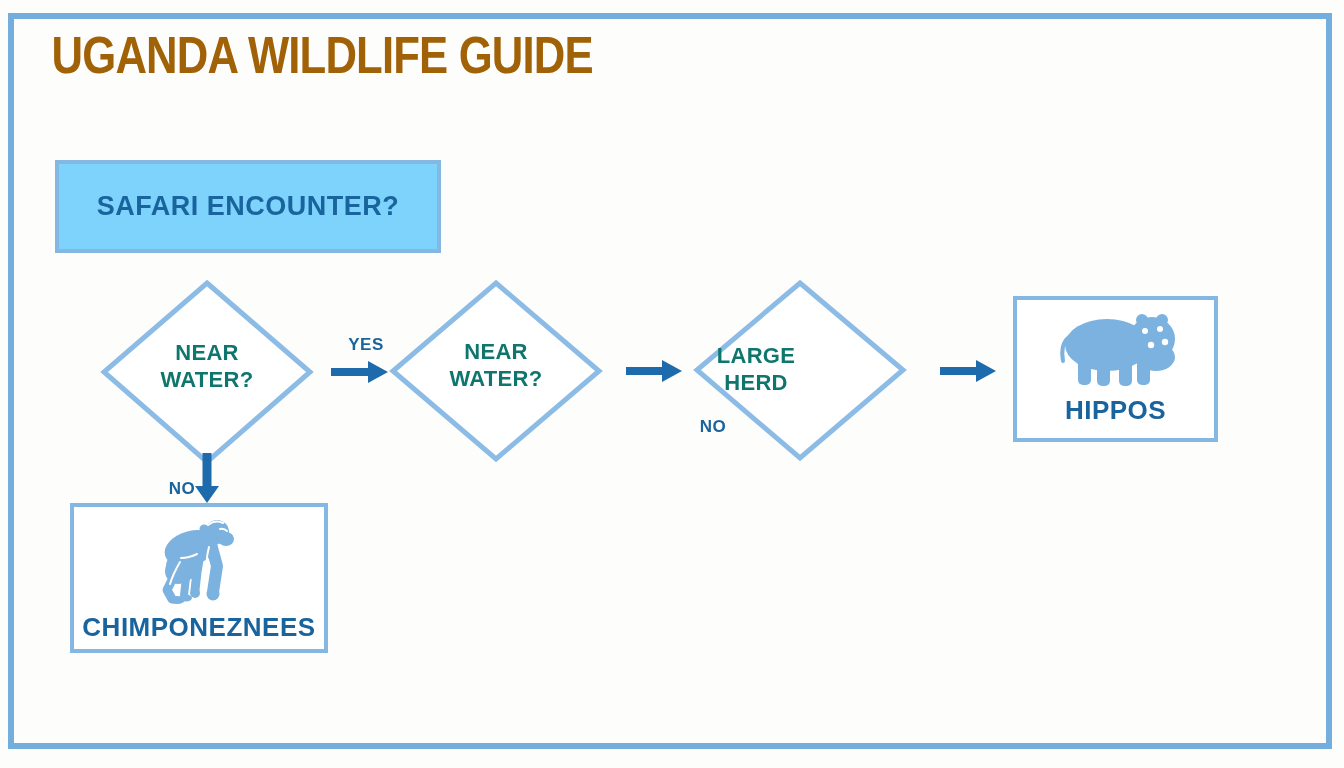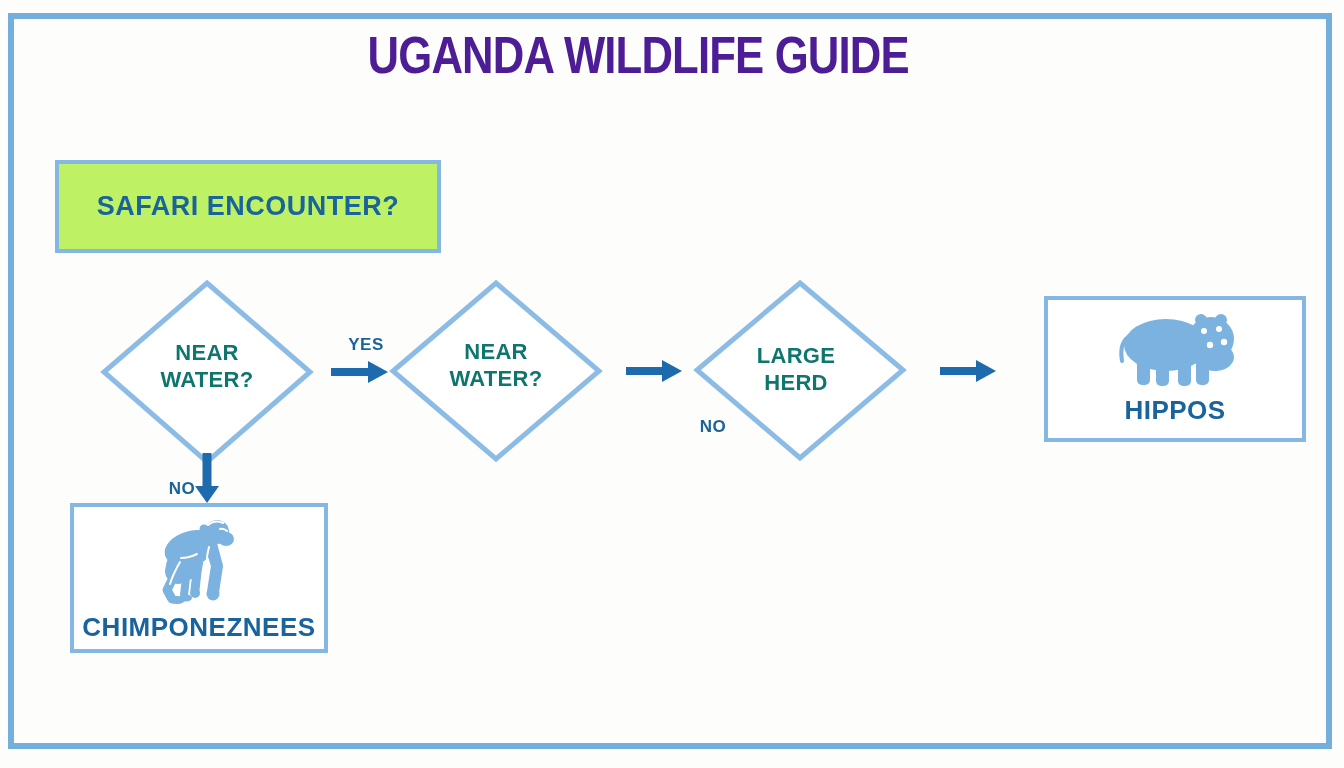--- a/index.html
+++ b/index.html
@@ -9,27 +9,27 @@
     font-family:"Liberation Sans","DejaVu Sans",sans-serif;
     -webkit-font-smoothing:antialiased;
   }
   .frame{
     position:absolute;left:8px;top:13px;width:1324px;height:736px;
     border:6px solid #74aedc;box-sizing:border-box;background:transparent;
     pointer-events:none;
   }
   .title{
     position:absolute;left:0;top:28px;width:1276px;margin:0;
-    text-align:center;font-size:52px;font-weight:bold;color:#4c1d95;
+    text-align:left;font-size:52px;font-weight:bold;color:#a16207;
     letter-spacing:-1px;line-height:1.05;white-space:nowrap;
   }
   .title-inner{display:inline-block;transform:scaleX(0.84);transform-origin:center;}
   .start-box{
     position:absolute;left:55px;top:160px;width:386px;height:93px;
-    border:4px solid #84b7e1;box-sizing:border-box;background:#bef264;
+    border:4px solid #84b7e1;box-sizing:border-box;background:#7dd3fc;
     display:flex;align-items:center;justify-content:center;
   }
   .start-box span{
     font-size:27px;font-weight:bold;color:#1a649d;letter-spacing:0.5px;
   }
   svg.flow{position:absolute;left:0;top:0;width:1344px;height:768px;}
   .diamond-label{
     position:absolute;text-align:center;font-size:22px;font-weight:bold;
     color:#0f766e;line-height:1.24;letter-spacing:0.3px;
   }
@@ -39,21 +39,21 @@
   }
   .result-box{
     position:absolute;border:4px solid #84b7e1;box-sizing:border-box;background:#fff;
     display:flex;flex-direction:column;align-items:center;justify-content:center;
   }
   .result-box .result-label{
     font-size:26px;font-weight:bold;color:#1a649d;letter-spacing:0.5px;
     margin-top:6px;
   }
   .result-box svg{display:block;}
-  #hippos-box{left:1013px;top:296px;width:262px;height:146px;margin-left:31px;}
+  #hippos-box{left:1013px;top:296px;width:205px;height:146px;}
   #chimps-box{left:70px;top:503px;width:258px;height:150px;}
 </style>
 </head>
 <body>
 
 <div>
 
   <div class="frame"></div>
 
   <h1 class="title"><span class="title-inner">UGANDA WILDLIFE GUIDE</span></h1>
@@ -84,21 +84,21 @@
     </g>
 
     <g>
       <line x1="207" y1="453" x2="207" y2="487" stroke="#1d6bac" stroke-width="9"></line>
       <polygon points="195,486 219,486 207,503" fill="#1d6bac"></polygon>
     </g>
   </svg>
 
   <div class="diamond-label" style="left:147px;top:339px;width:120px;">NEAR WATER?</div>
   <div class="diamond-label" style="left:436px;top:338px;width:120px;">NEAR WATER?</div>
-  <div class="diamond-label" style="left:736px;top:342px;width:120px;">LARGE HERD</div>
+  <div class="diamond-label" style="left:696px;top:342px;width:120px;">LARGE HERD</div>
 
   <div class="edge-label" style="left:340px;top:335px;width:52px;">YES</div>
   <div class="edge-label" style="left:160px;top:479px;width:44px;">NO</div>
   <div class="edge-label" style="left:691px;top:417px;width:44px;">NO</div>
 
   <div class="result-box" id="hippos-box">
     <svg width="122" height="76" viewBox="0 0 122 76">
       <g fill="#7cb2df">
         <path d="M14,24 q-9,7 -6,24" stroke="#7cb2df" stroke-width="4" fill="none" stroke-linecap="round"></path>
         <rect x="23" y="42" width="13" height="30" rx="5"></rect>

